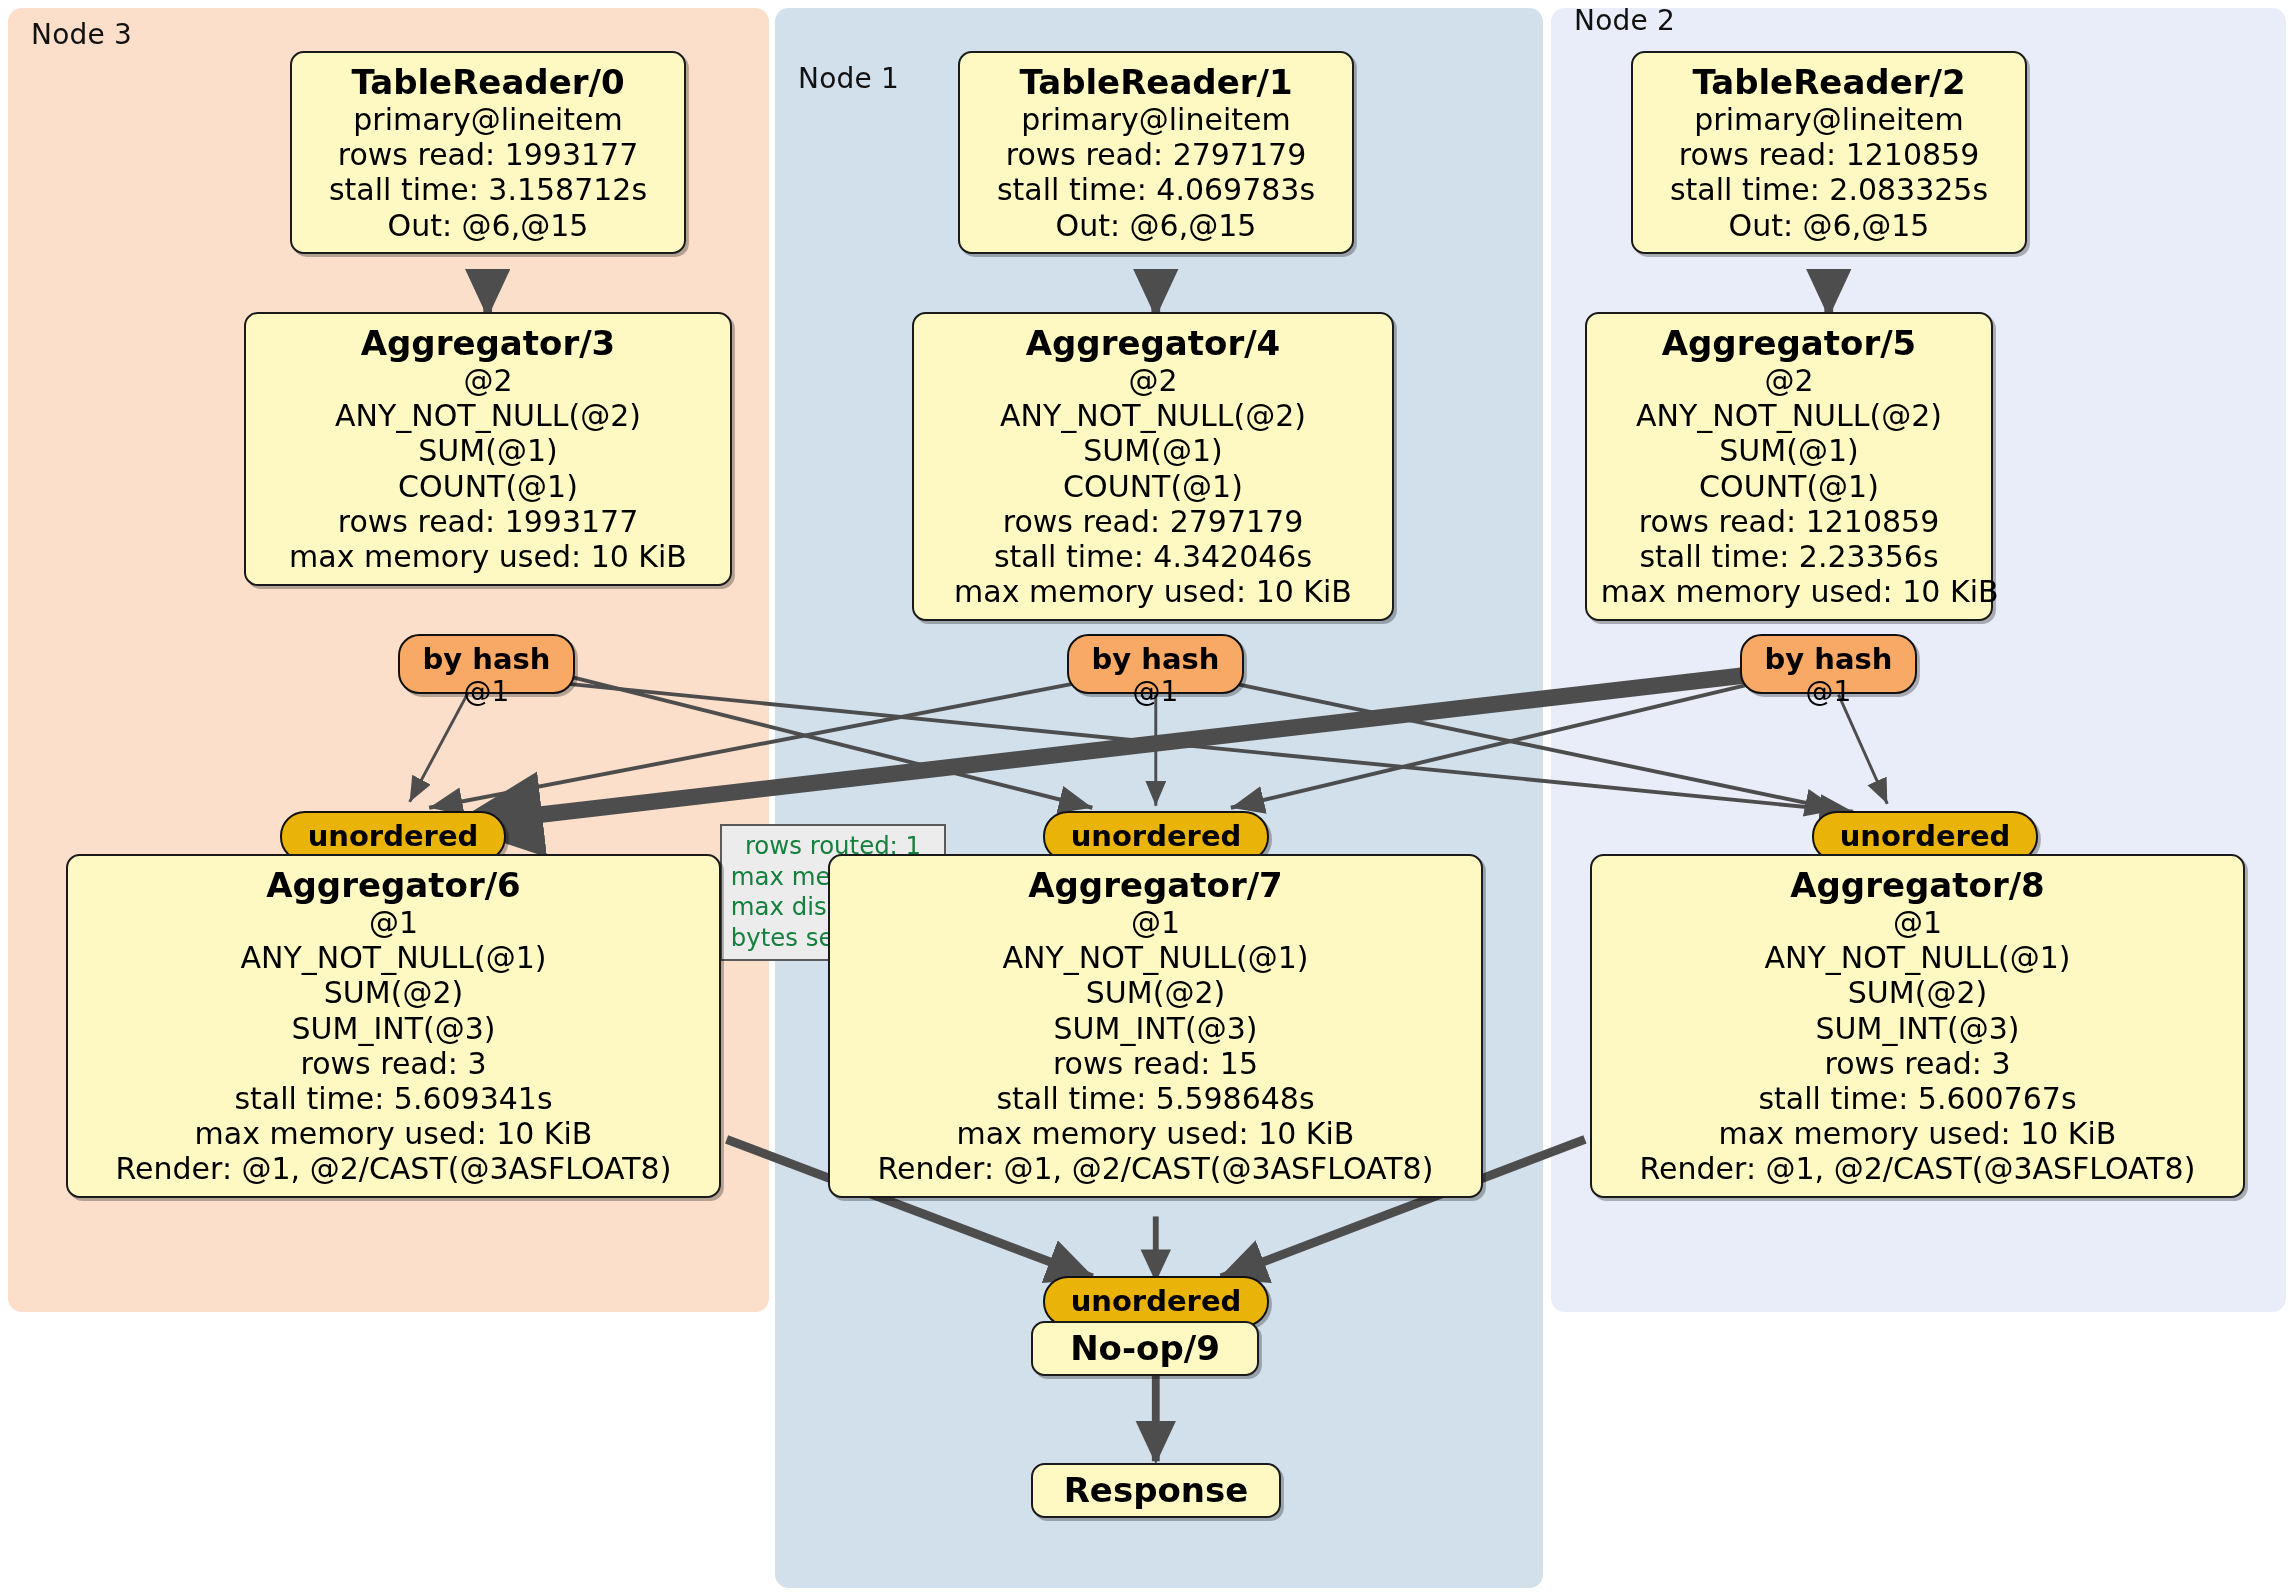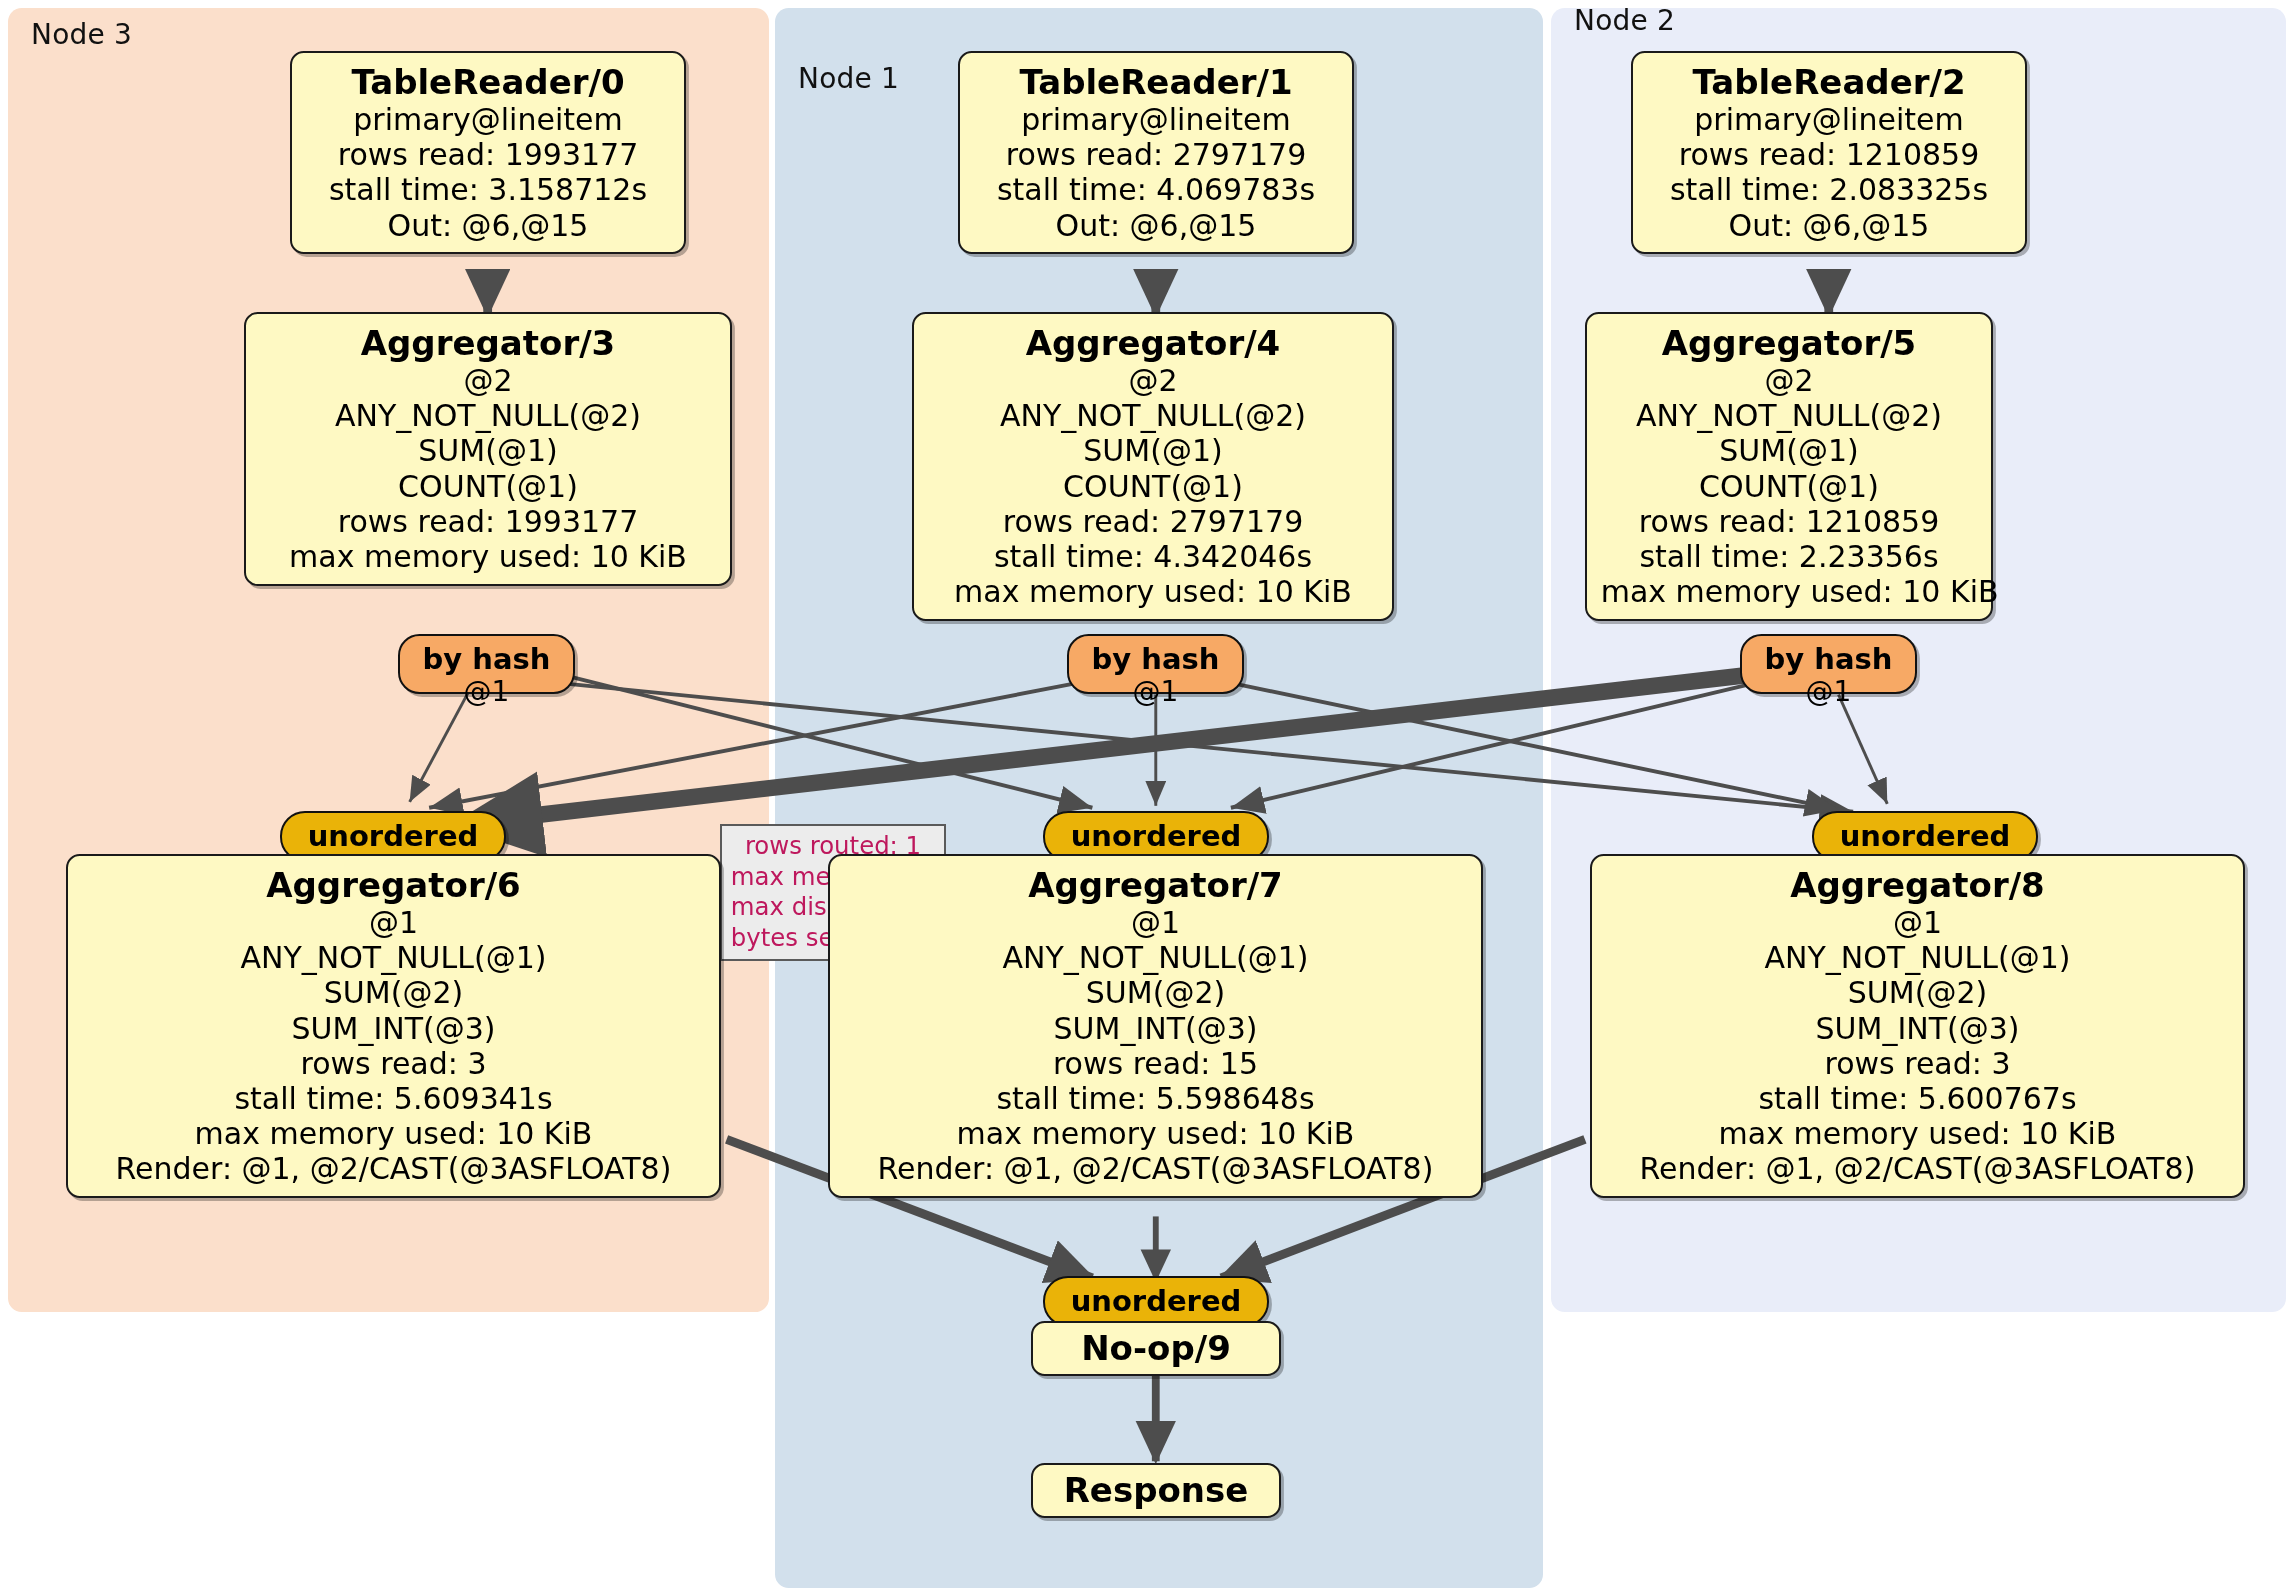--- a/index.html
+++ b/index.html
@@ -103,21 +103,21 @@
     position: absolute;
     background: #ECECEC;
     border: 2px solid #5a5a5a;
     box-sizing: border-box;
     text-align: center;
     padding: 4.9px 8.8px;
   }
   .stats-line {
     font-size: 24.4px;
     line-height: 1.26;
-    color: #be185d;
+    color: #15803d;
     white-space: nowrap;
   }
 </style>
 </head>
 <body>
 
 <div id="stage">
 
   <div class="panel" style="left:7.8px; top:7.8px; width:761px; height:1304px; background:#FBDFCB;"></div>
   <div class="panel" style="left:775px; top:7.8px; width:768px; height:1580px; background:#D2E0EC;"></div>
@@ -294,21 +294,21 @@
     <div class="op-line">rows read: 3</div>
     <div class="op-line">stall time: 5.600767s</div>
     <div class="op-line">max memory used: 10 KiB</div>
     <div class="op-line">Render: @1, @2/CAST(@3ASFLOAT8)</div>
   </div>
 
   <div class="pill pill-unordered" style="left:1043px; top:1276px; width:226px; height:51px;">
     <div class="pill-title">unordered</div>
   </div>
 
-  <div class="op-box" style="left:1031px; top:1321px; width:250px; padding:5.9px 13.7px;">
+  <div class="op-box" style="left:1031px; top:1321px; width:228px; padding:5.9px 13.7px;">
     <div class="op-title">No-op/9</div>
   </div>
 
   <div class="op-box" style="left:1031px; top:1463px; width:250px; padding:5.9px 13.7px;">
     <div class="op-title">Response</div>
   </div>
 
 </div>
 
 

